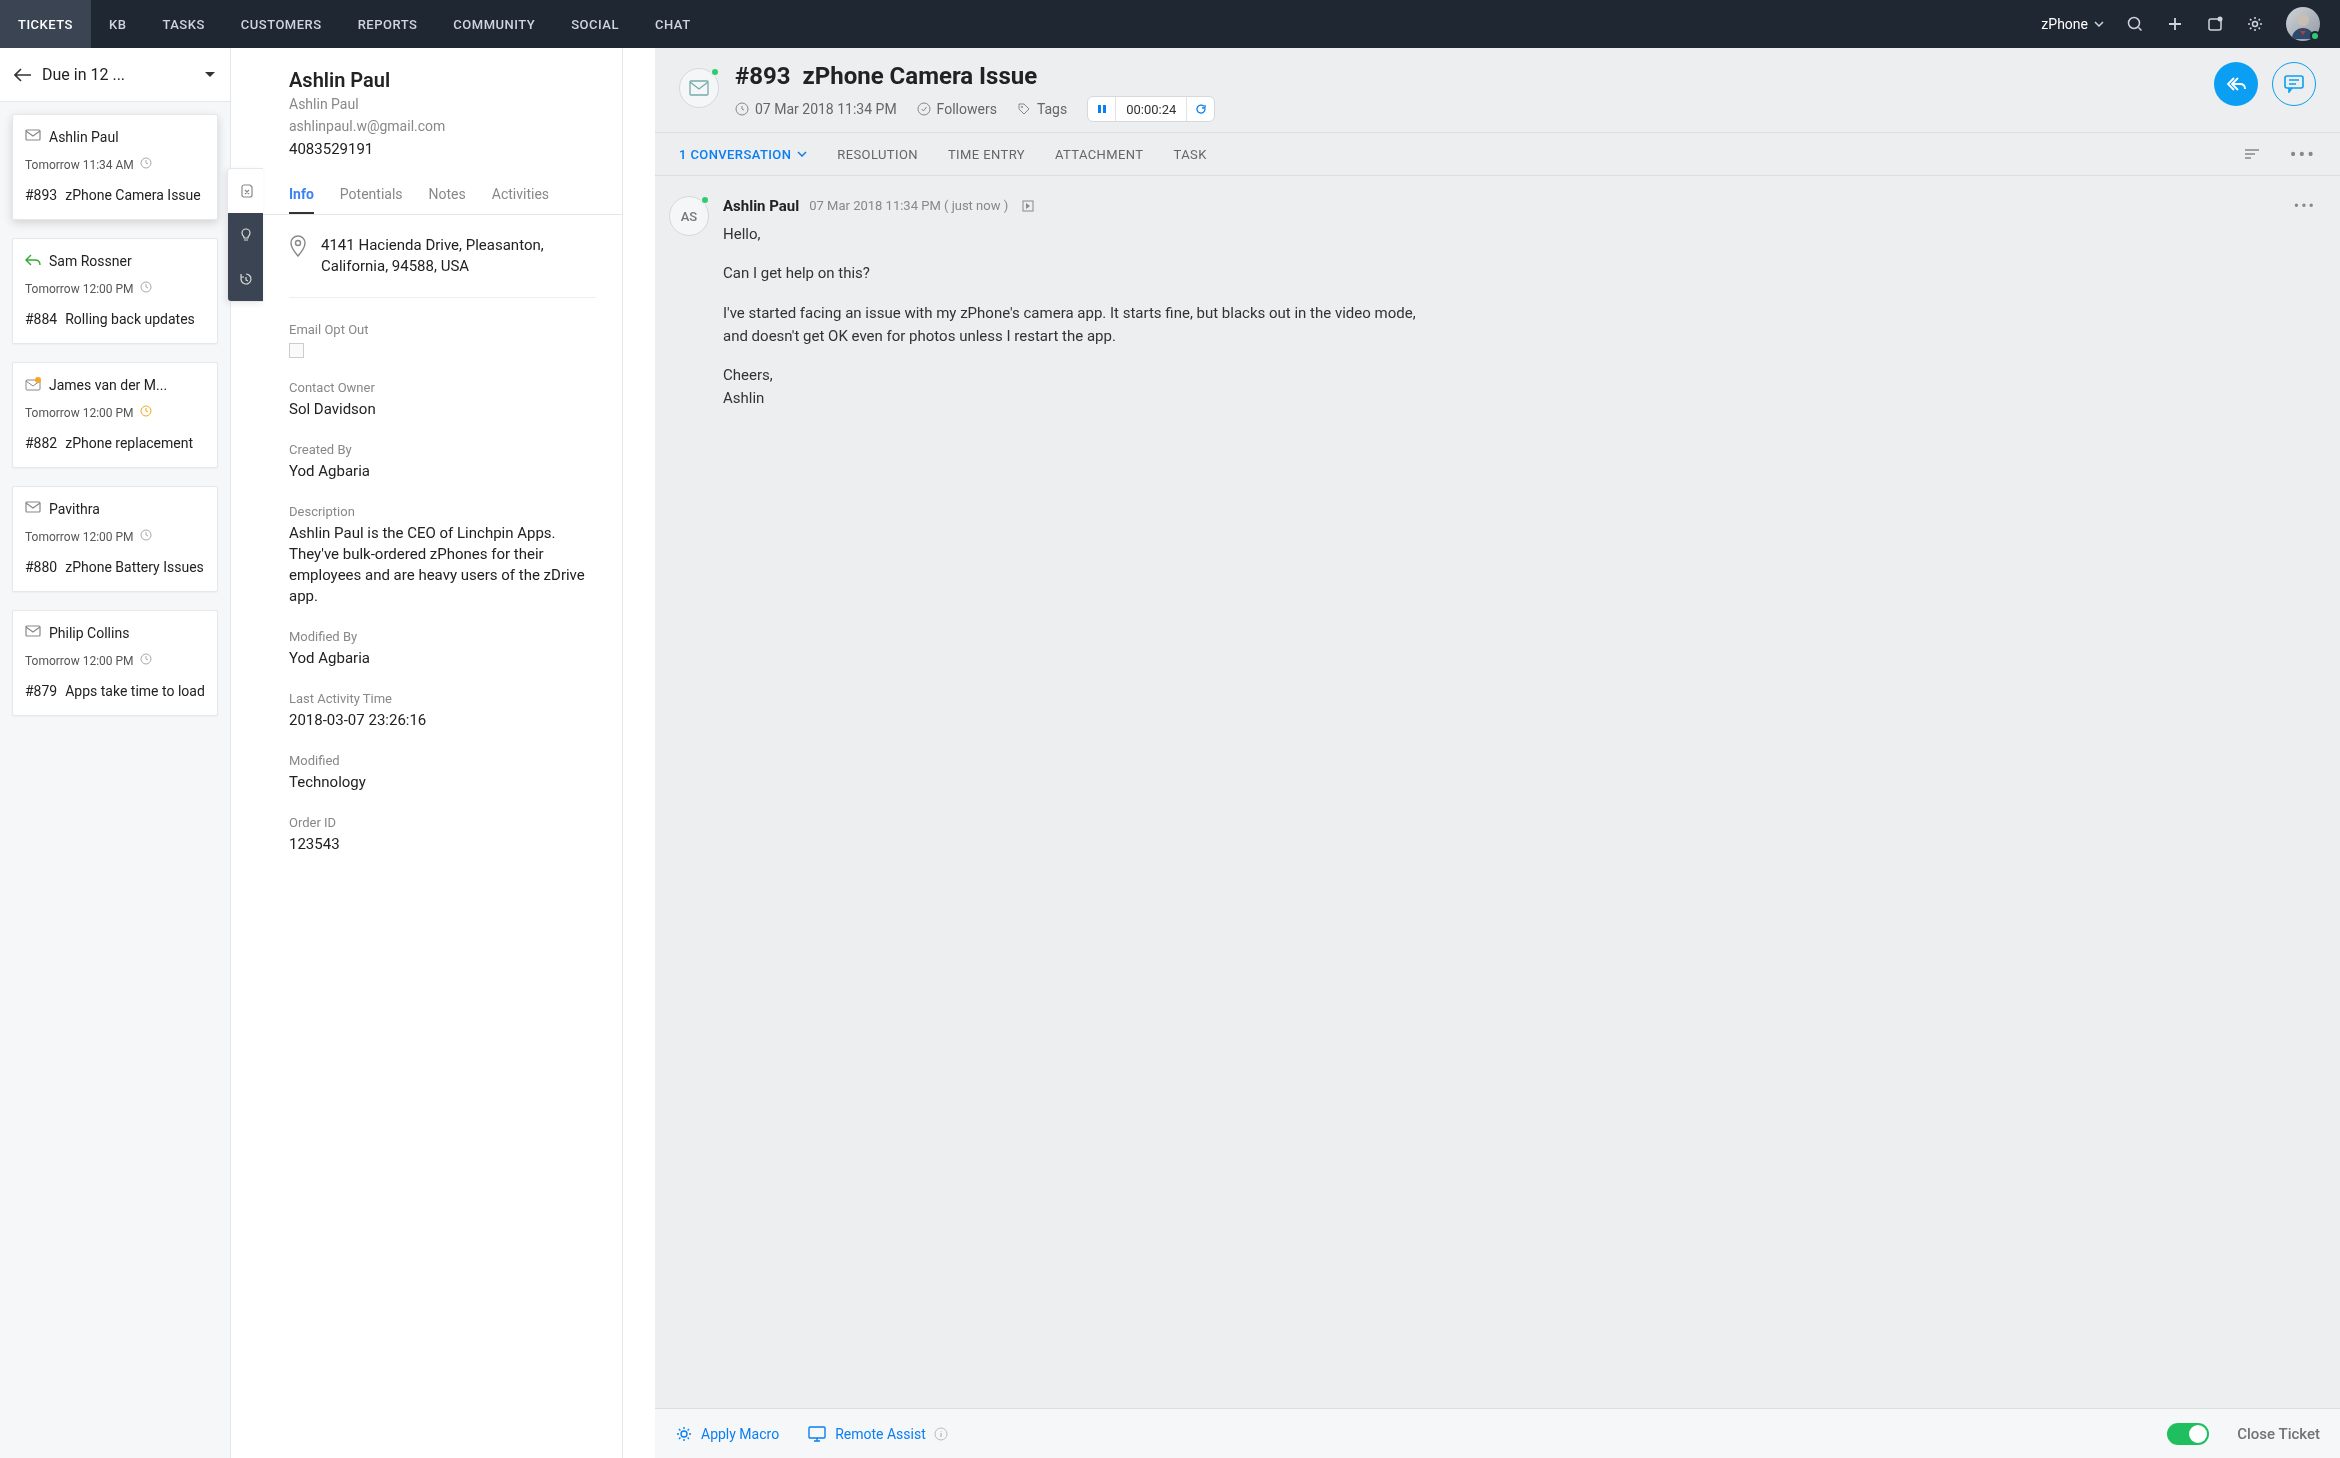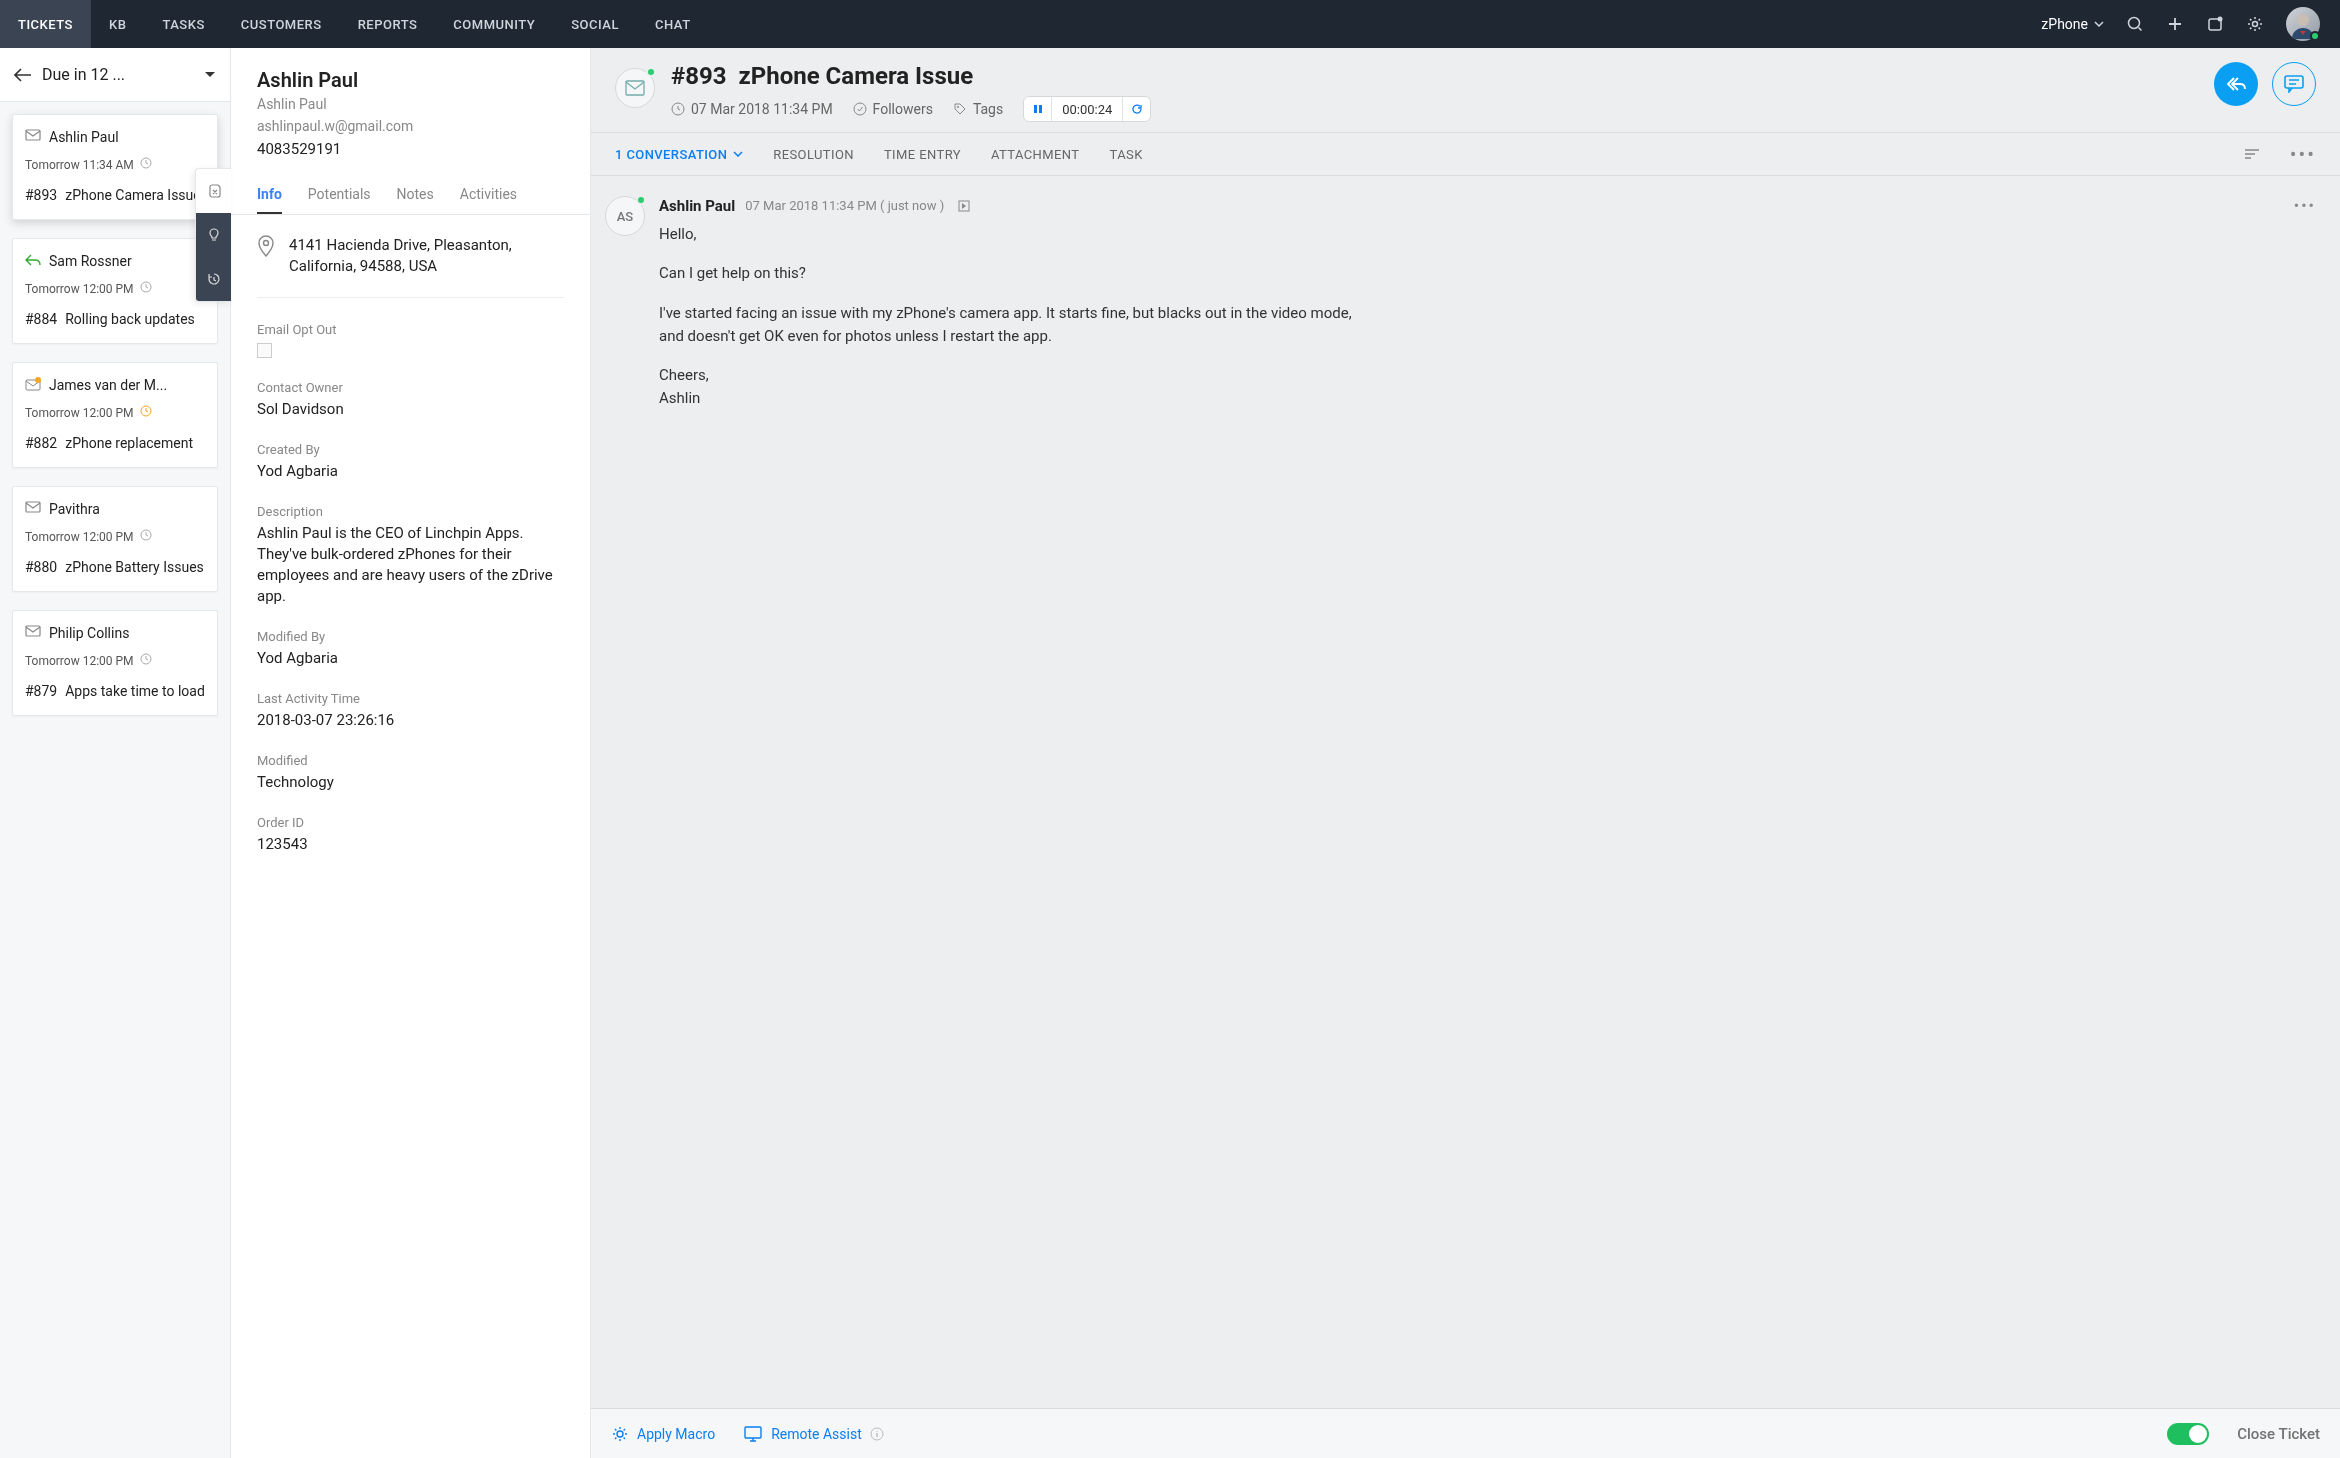--- a/index.html
+++ b/index.html
@@ -12,21 +12,21 @@
 .topnav-item.active { background: #3a4452; color: #fff; }
 .topbar-spacer { flex: 1; }
 .topbar-right { display: flex; align-items: center; gap: 22px; padding-right: 20px; }
 .portal-select { display: flex; align-items: center; gap: 6px; color: #fff; font-size: 14px; cursor: pointer; }
 .topbar-icon { color: #cfd5dc; cursor: pointer; display: flex; }
 .avatar-wrap { position: relative; width: 34px; height: 34px; }
 .avatar-circle { width: 34px; height: 34px; border-radius: 50%; background: linear-gradient(135deg,#d0d4d9,#9099a3); display:flex; align-items:center; justify-content:center; overflow:hidden; }
 .status-dot { position: absolute; right: 0; bottom: 0; width: 10px; height: 10px; background: #2ecc71; border: 2px solid #1f2733; border-radius: 50%; }
 
 
-.main { display: flex; height: calc(100vh - 48px); }
+.main { display: flex; height: calc(100vh - 48px); gap: 32px; }
 
 
 .col-list { width: 231px; border-right: 1px solid #e5e8eb; display: flex; flex-direction: column; background:#f6f7f8; }
 .list-header { height: 54px; display: flex; align-items: center; gap: 10px; padding: 0 14px; border-bottom: 1px solid #e5e8eb; background:#fff; }
 .list-header svg { flex-shrink:0; }
 .list-title { font-size: 16px; color: #222; flex:1; white-space:nowrap; overflow:hidden; text-overflow:ellipsis;}
 .list-body { flex:1; overflow-y:auto; padding: 12px; }
 .ticket-card { background:#fff; border:1px solid #e5e8eb; border-radius:2px; padding: 14px 12px 16px; margin-bottom:18px; box-shadow: 0 1px 2px rgba(0,0,0,0.04); cursor:pointer;}
 .ticket-card.active { box-shadow: 0 3px 10px rgba(0,0,0,0.15); }
 .tc-row1 { display:flex; align-items:center; gap:8px; font-size:14px; color:#222; }

